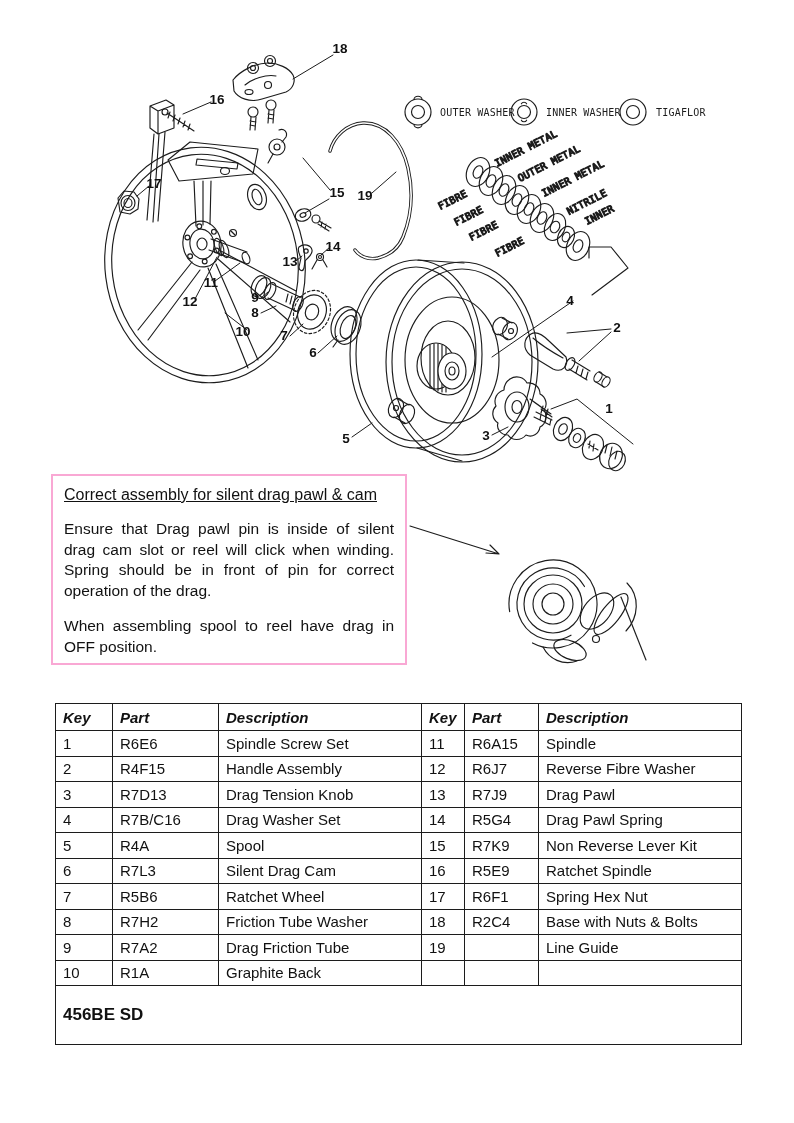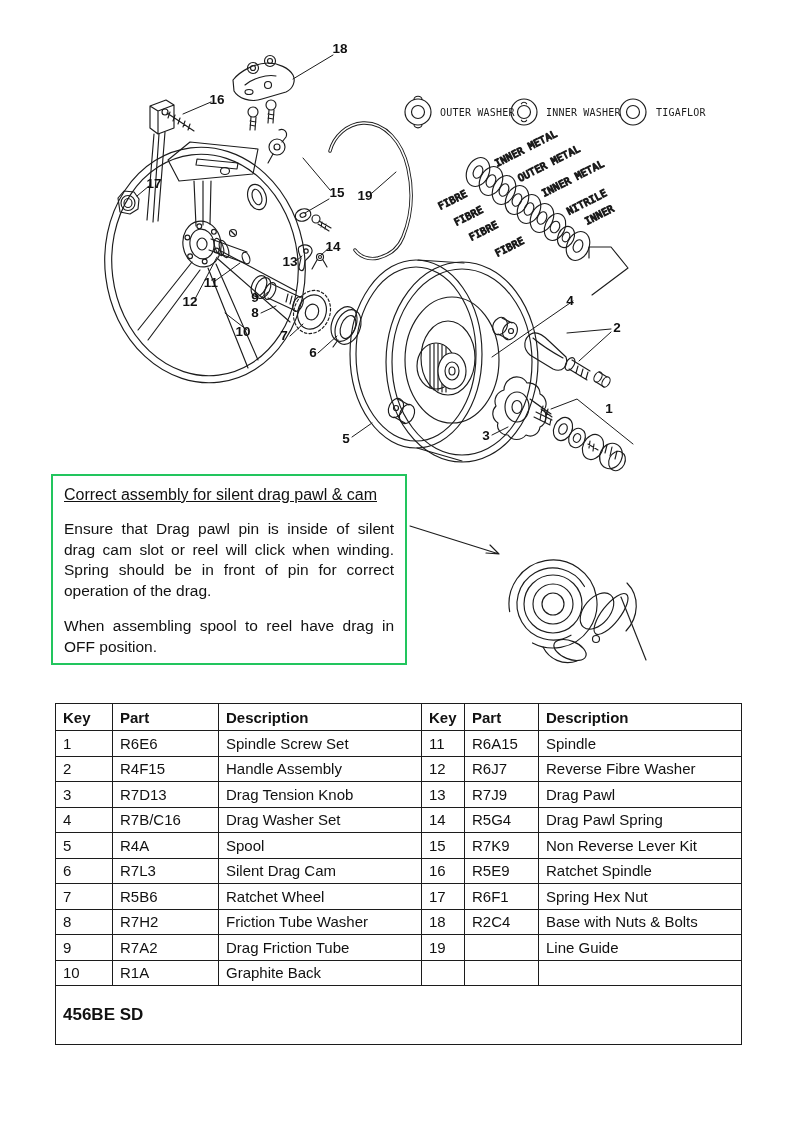--- a/index.html
+++ b/index.html
@@ -5,27 +5,27 @@
   html,body{margin:0;padding:0;background:#e8e8e8;}
   .page{position:relative;width:794px;height:1123px;background:#ffffff;margin:0 auto;
         font-family:"Liberation Sans",sans-serif;color:#111;overflow:hidden;}
   svg.art{position:absolute;left:0;top:0;}
   .ln{stroke:#1c1c1c;fill:none;stroke-width:1.15;stroke-linecap:round;stroke-linejoin:round;}
   .wire{stroke:#1c1c1c;fill:none;stroke-width:3.4;stroke-linecap:round;}
   .wirein{stroke:#ffffff;fill:none;stroke-width:1.6;stroke-linecap:round;}
   .cad{font-family:"DejaVu Sans Mono",monospace;font-size:10px;fill:#1c1c1c;letter-spacing:.2px;}
   .num{font-family:"Liberation Sans",sans-serif;font-size:13.5px;font-weight:bold;fill:#111;text-anchor:middle;}
   .note-box{position:absolute;left:51px;top:474px;width:356px;height:191px;box-sizing:border-box;
-            border:2px solid #22c55e;background:#fff;padding:8px 11px 0 11px;z-index:3;}
+            border:2px solid #f9a8d4;background:#fff;padding:8px 11px 0 11px;z-index:3;}
   .note-title{font-size:16px;text-decoration:underline;margin:2px 0 15px 0;}
   .note-p{font-size:15.5px;line-height:20.6px;text-align:justify;margin:0 0 15px 0;}
   table.parts{position:absolute;left:55px;top:703px;width:686px;border-collapse:collapse;
               font-size:15px;z-index:3;background:#fff;table-layout:fixed;}
   .parts th,.parts td{border:1.6px solid #1c1c1c;padding:1px 7px;text-align:left;overflow:hidden;white-space:nowrap;}
-  .parts thead tr{height:27px;}
+  .parts thead tr{height:27px;font-style:italic;}
   .parts tbody tr{height:25.5px;}
   .parts th{font-weight:bold;}
   .parts tfoot td{height:56px;font-weight:bold;font-size:17px;}
 </style>
 </head>
 <body>
 
 <div class="page">
 
   <svg class="art" width="794" height="1123" viewBox="0 0 794 1123">

